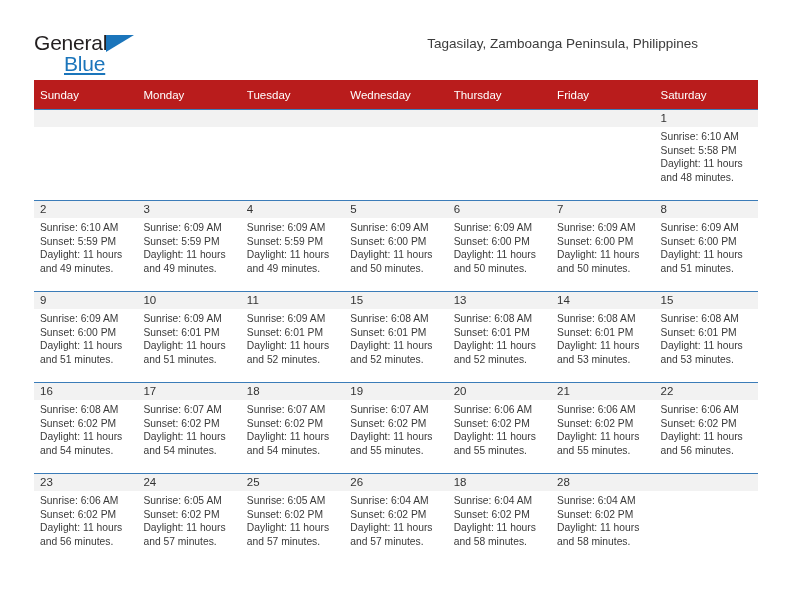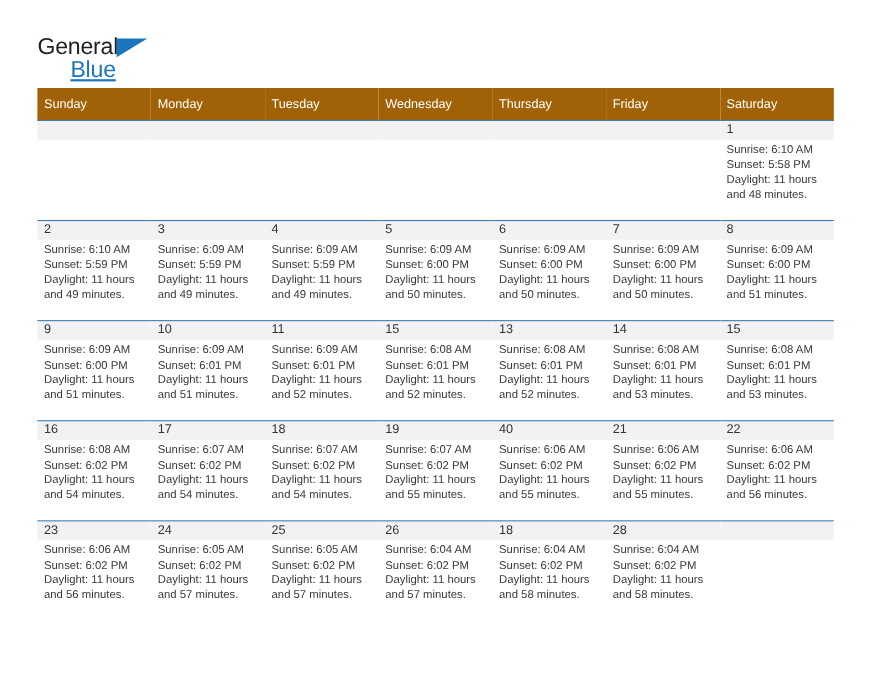--- a/index.html
+++ b/index.html
@@ -82,21 +82,21 @@
   }
 
   
   .calendar {
     width: 724px;
     border-collapse: collapse;
     table-layout: fixed;
     margin-top: 6px;
   }
   .calendar th {
-    background: #a16207;
+    background: #b91c1c;
     color: #ffffff;
     font-weight: normal;
     font-size: 11.5px;
     text-align: left;
     padding: 5px 0 5px 6px;
     height: 19px;
     vertical-align: middle;
     border: none;
   }
   .calendar td {
@@ -138,20 +138,21 @@
 
   <div class="header">
 
     <div class="logo">
       <span class="logo-general">General</span>
       <span class="logo-tri"></span>
       <span class="logo-blue">Blue</span>
     </div>
 
     <div class="title-block">
+      <div class="cal-sub">Tagasilay, Zamboanga Peninsula, Philippines</div>
     </div>
 
   </div>
 
   <table class="calendar">
     <thead>
       <tr>
         <th>Sunday</th>
         <th>Monday</th>
         <th>Tuesday</th>
@@ -363,21 +364,21 @@
           </td>
           <td>
             <div class="daynum-band">19</div>
             <div class="cell-body">
               <div>Sunrise: 6:07 AM</div>
               <div>Sunset: 6:02 PM</div>
               <div>Daylight: 11 hours and 55 minutes.</div>
             </div>
           </td>
           <td>
-            <div class="daynum-band">40</div>
+            <div class="daynum-band">20</div>
             <div class="cell-body">
               <div>Sunrise: 6:06 AM</div>
               <div>Sunset: 6:02 PM</div>
               <div>Daylight: 11 hours and 55 minutes.</div>
             </div>
           </td>
           <td>
             <div class="daynum-band">21</div>
             <div class="cell-body">
               <div>Sunrise: 6:06 AM</div>

